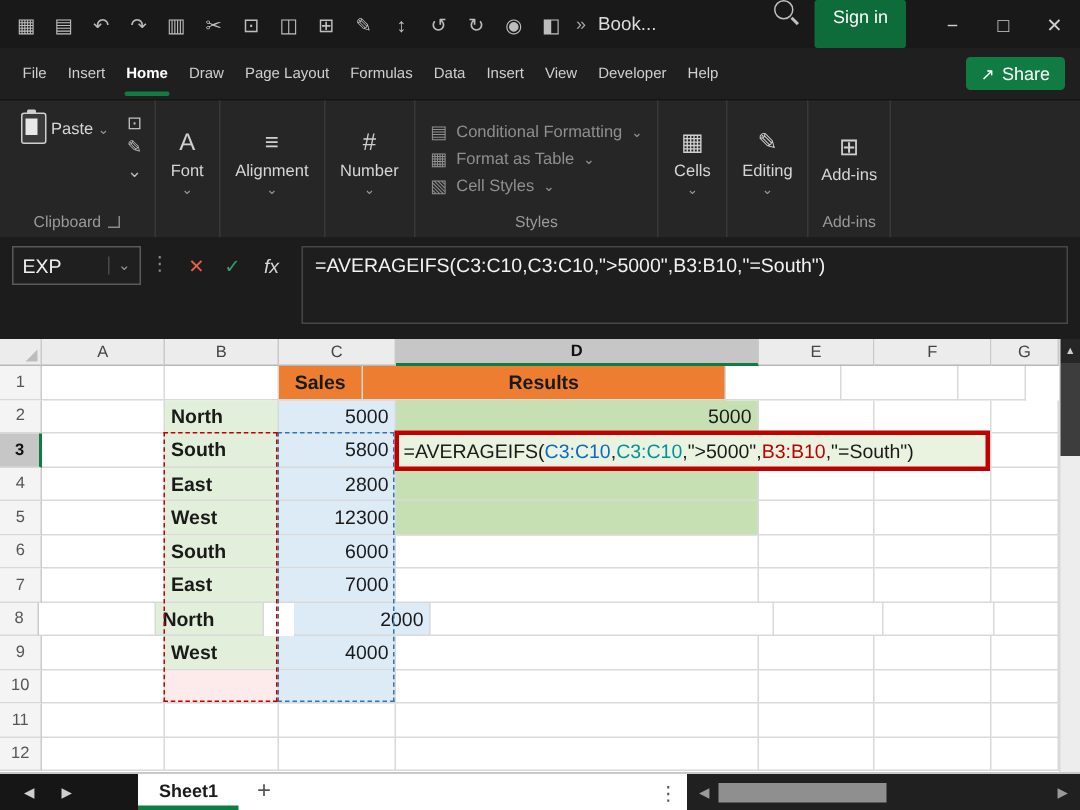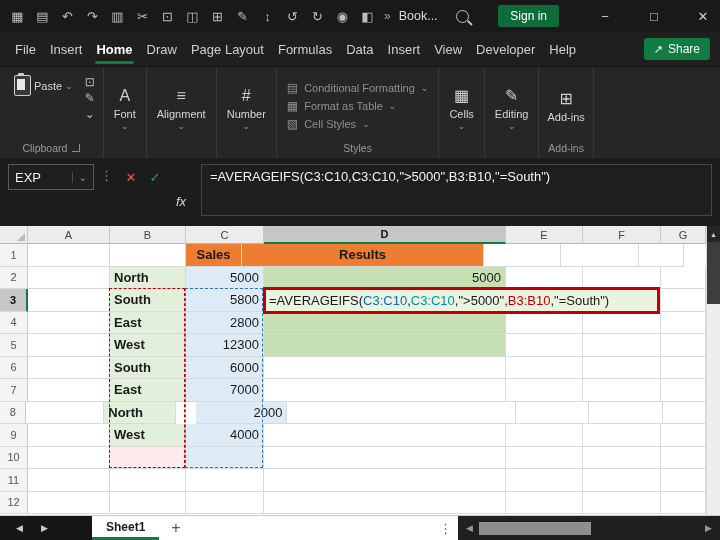--- a/index.html
+++ b/index.html
@@ -7,35 +7,35 @@
        font-family:"Liberation Sans",sans-serif;-webkit-font-smoothing:antialiased;}
 
   
   .titlebar{position:absolute;top:0;left:0;width:720px;height:32px;background:#191919;
             display:flex;align-items:center;color:#c8c8c8;font-size:13px;}
   .tb-icons{display:flex;align-items:center;padding-left:5px;}
   .tb-icon{width:25px;height:24px;display:flex;align-items:center;justify-content:center;
            font-size:13px;color:#bdbdbd;cursor:default;}
   .tb-overflow{color:#a8a8a8;font-size:12px;margin:0 2px 0 4px;}
   .tb-doc{color:#dcdcdc;font-size:12.5px;margin-left:6px;white-space:nowrap;}
-  .tb-right{margin-left:auto;display:flex;align-items:center;gap:15px;}
+  .tb-right{margin-left:auto;display:flex;}
   .search-ic{width:11px;height:11px;border:1.5px solid #c0c0c0;border-radius:50%;position:relative;
              display:inline-block;margin:0 14px 0 8px;}
   .search-ic::after{content:"";position:absolute;width:6px;height:1.5px;background:#c0c0c0;
              transform:rotate(45deg);right:-5px;bottom:-2px;}
   .signin-btn{background:#0e6b3a;color:#fff;font-size:12px;padding:4px 12px;border-radius:2px;
              margin-right:14px;cursor:pointer;}
   .winbtn{width:34px;height:32px;display:flex;align-items:center;justify-content:center;
           color:#cfcfcf;font-size:13px;cursor:pointer;}
 
   
   .menubar{position:absolute;top:32px;left:0;width:720px;height:34px;background:#1f1f1f;
            display:flex;align-items:center;border-bottom:1px solid #141414;}
   .menu-items{display:flex;align-items:center;height:100%;padding-left:8px;}
-  .menu-item{padding:0 7px;font-size:13px;color:#cfcfcf;height:100%;display:flex;
+  .menu-item{padding:0 7px;font-size:10px;color:#cfcfcf;height:100%;display:flex;
              align-items:center;position:relative;cursor:pointer;white-space:nowrap;}
   .menu-item.active{color:#ffffff;font-weight:bold;}
   .menu-item.active::after{content:"";position:absolute;left:6px;right:6px;bottom:2px;height:3px;
              background:var(--accent-green,#107C41);border-radius:2px;}
   .share-btn{margin-left:auto;margin-right:10px;background:#107C41;color:#fff;font-size:12px;
              padding:4px 10px;border-radius:3px;display:flex;align-items:center;gap:5px;cursor:pointer;}
   .share-btn .arr{font-size:11px;}
 
   
   .ribbon{position:absolute;top:67px;left:0;width:720px;height:91px;background:#262626;
@@ -68,21 +68,21 @@
                display:flex;align-items:flex-start;padding:6px 8px 0;box-sizing:border-box;}
   .namebox{width:86px;height:26px;background:#1f1f1f;border:1px solid #5a5a5a;color:#f0f0f0;
            font-size:13px;display:flex;align-items:center;justify-content:space-between;
            padding:0 6px;box-sizing:border-box;cursor:pointer;}
   .nb-caret{color:#9a9a9a;font-size:10px;border-left:1px solid #4a4a4a;padding-left:6px;}
   .fb-dots{color:#8a8a8a;font-size:13px;padding:4px 6px;}
   .fb-btn{width:24px;height:26px;display:flex;align-items:center;justify-content:center;
           font-size:13px;cursor:pointer;}
   .fb-btn.cancel{color:#e8604c;}
   .fb-btn.enter{color:#2eA16b;}
-  .fb-btn.fx{color:#d6d6d6;font-style:italic;font-size:13px;width:28px;margin-top:24px;}
+  .fb-btn.fx{color:#d6d6d6;font-style:italic;font-size:13px;width:28px;}
   .fb-input{flex:1;height:52px;margin-left:6px;background:#1e1e1e;border:1px solid #474747;
             color:#f2f2f2;font-size:13px;padding:4px 8px;box-sizing:border-box;
             white-space:nowrap;overflow:hidden;cursor:text;}
 
   
   .sheet{position:absolute;top:226px;left:0;width:706px;height:289px;background:#ffffff;
          overflow:hidden;}
   .g-hrow{display:flex;height:18px;}
   .g-corner{width:28px;height:18px;background:#ECECEC;border-right:1px solid #C9C9C9;
             border-bottom:1px solid #B8B8B8;position:relative;box-sizing:border-box;}

